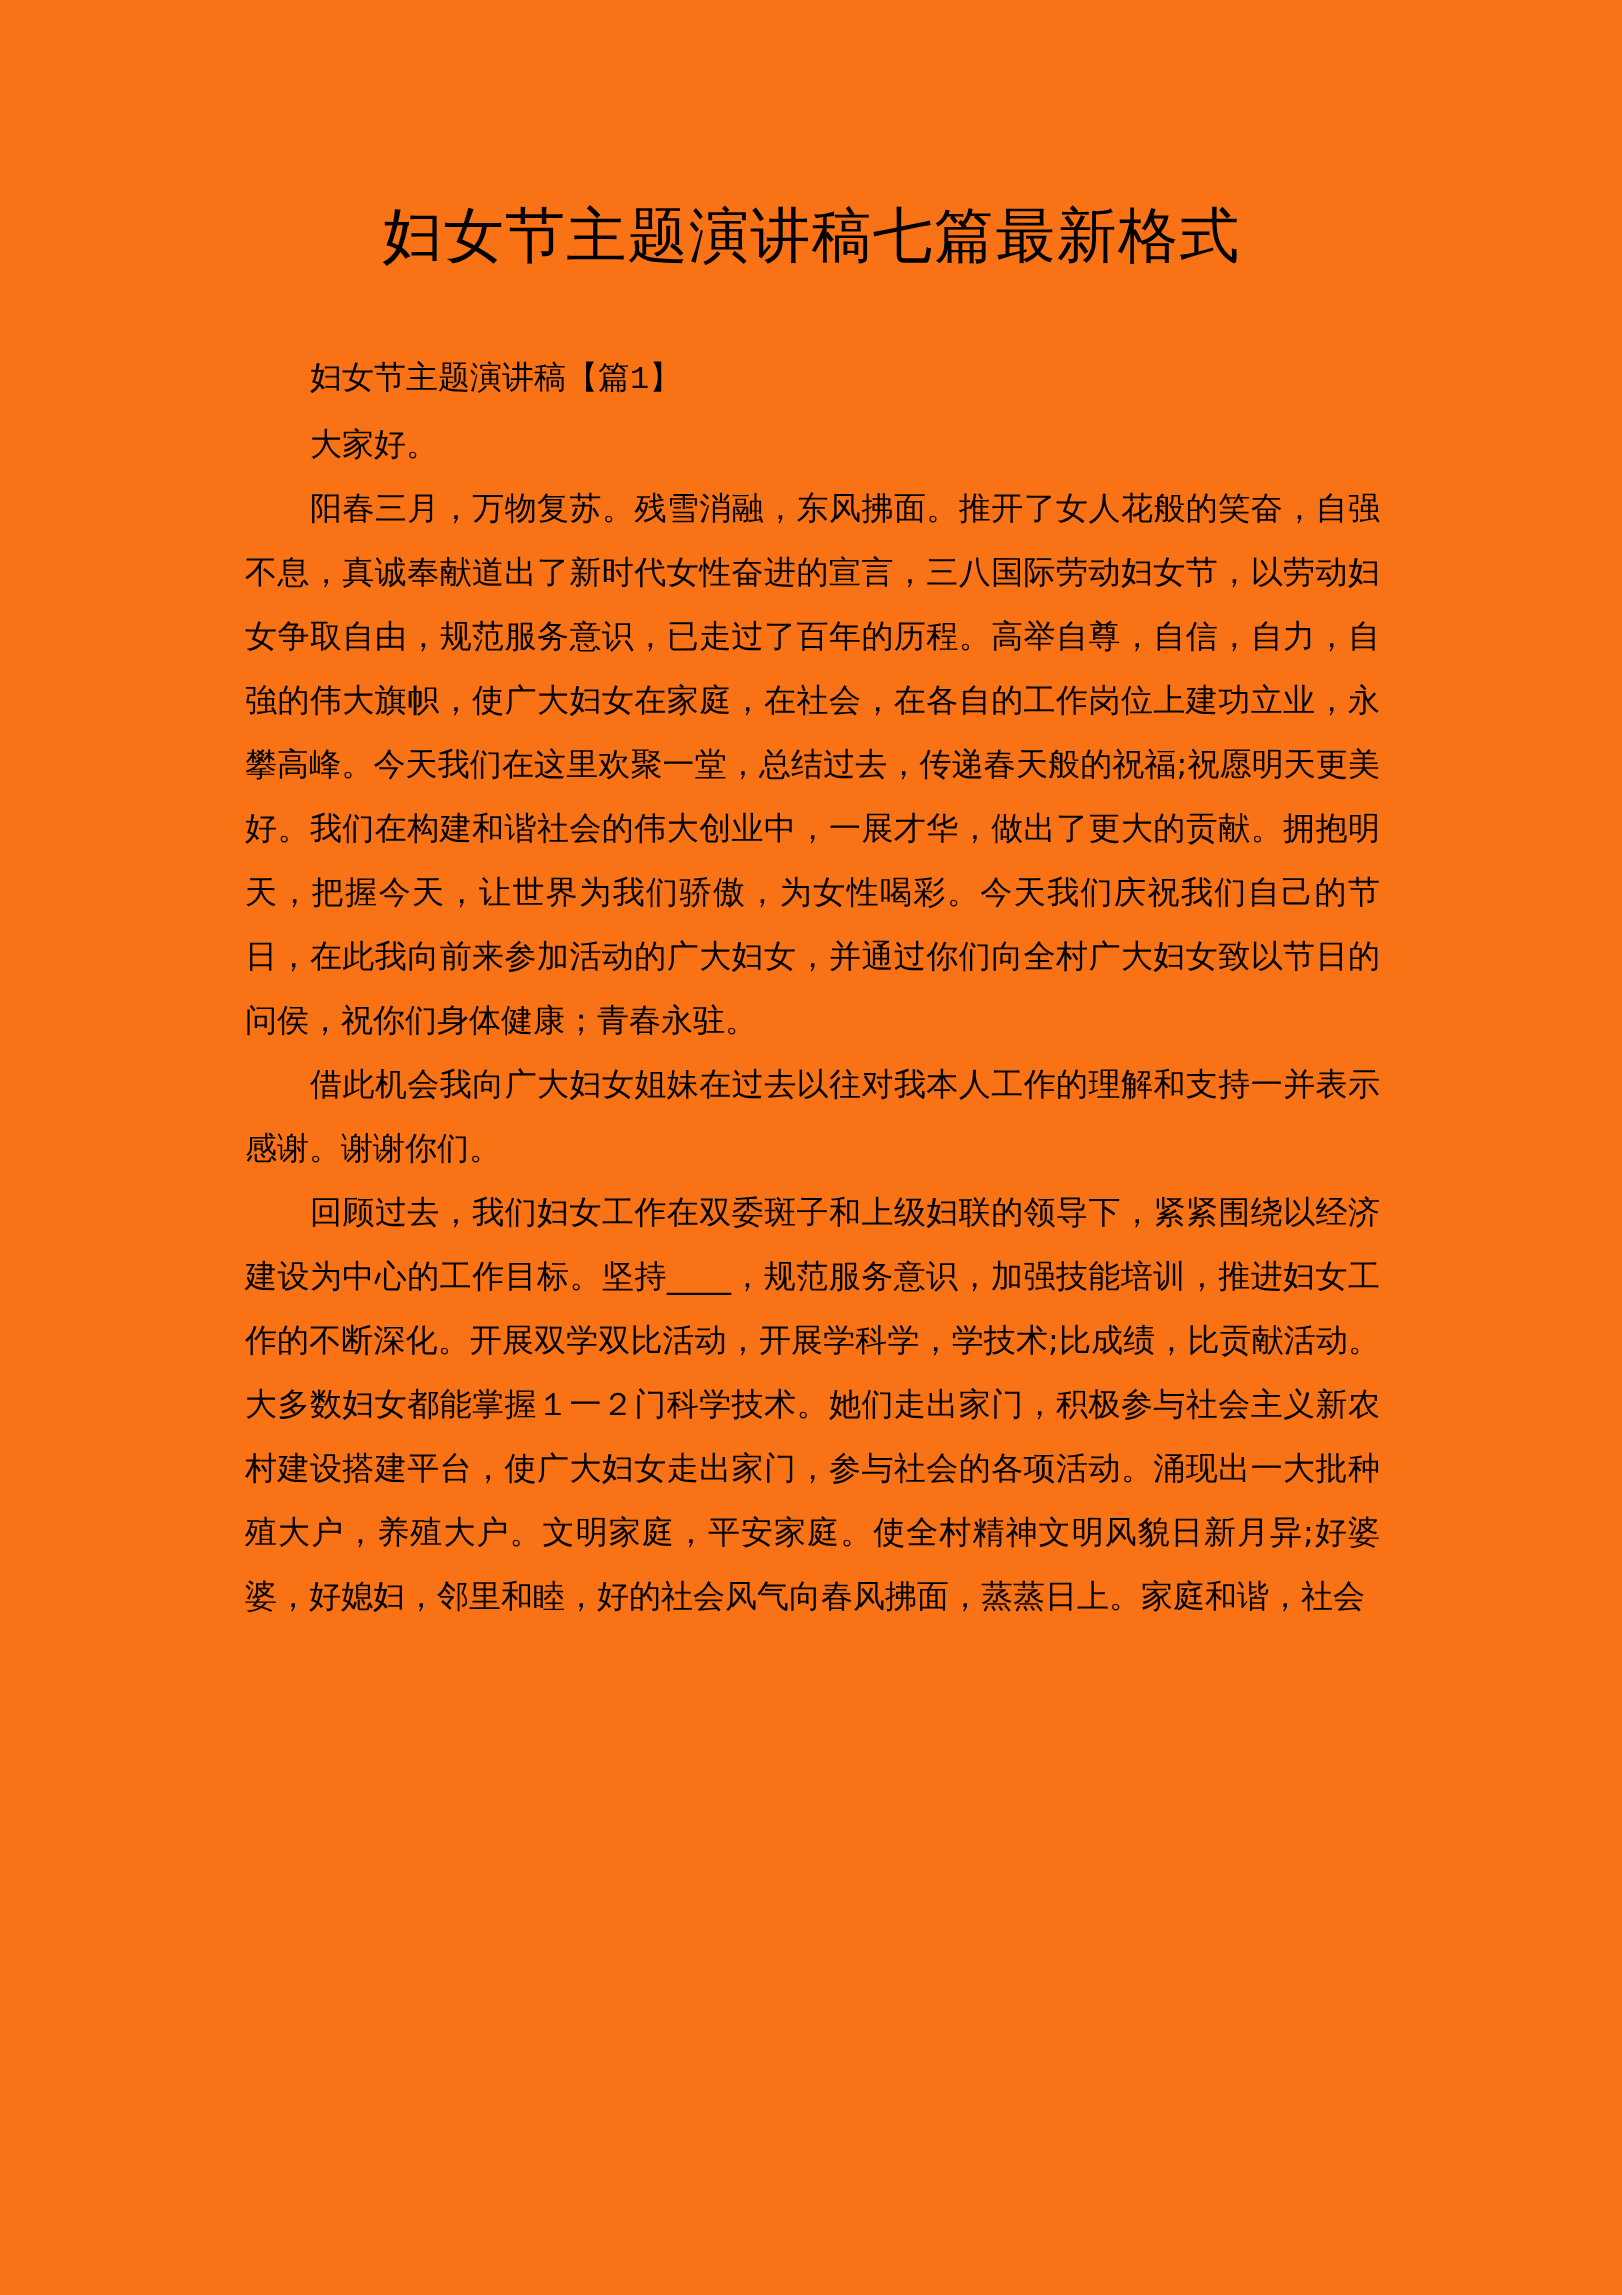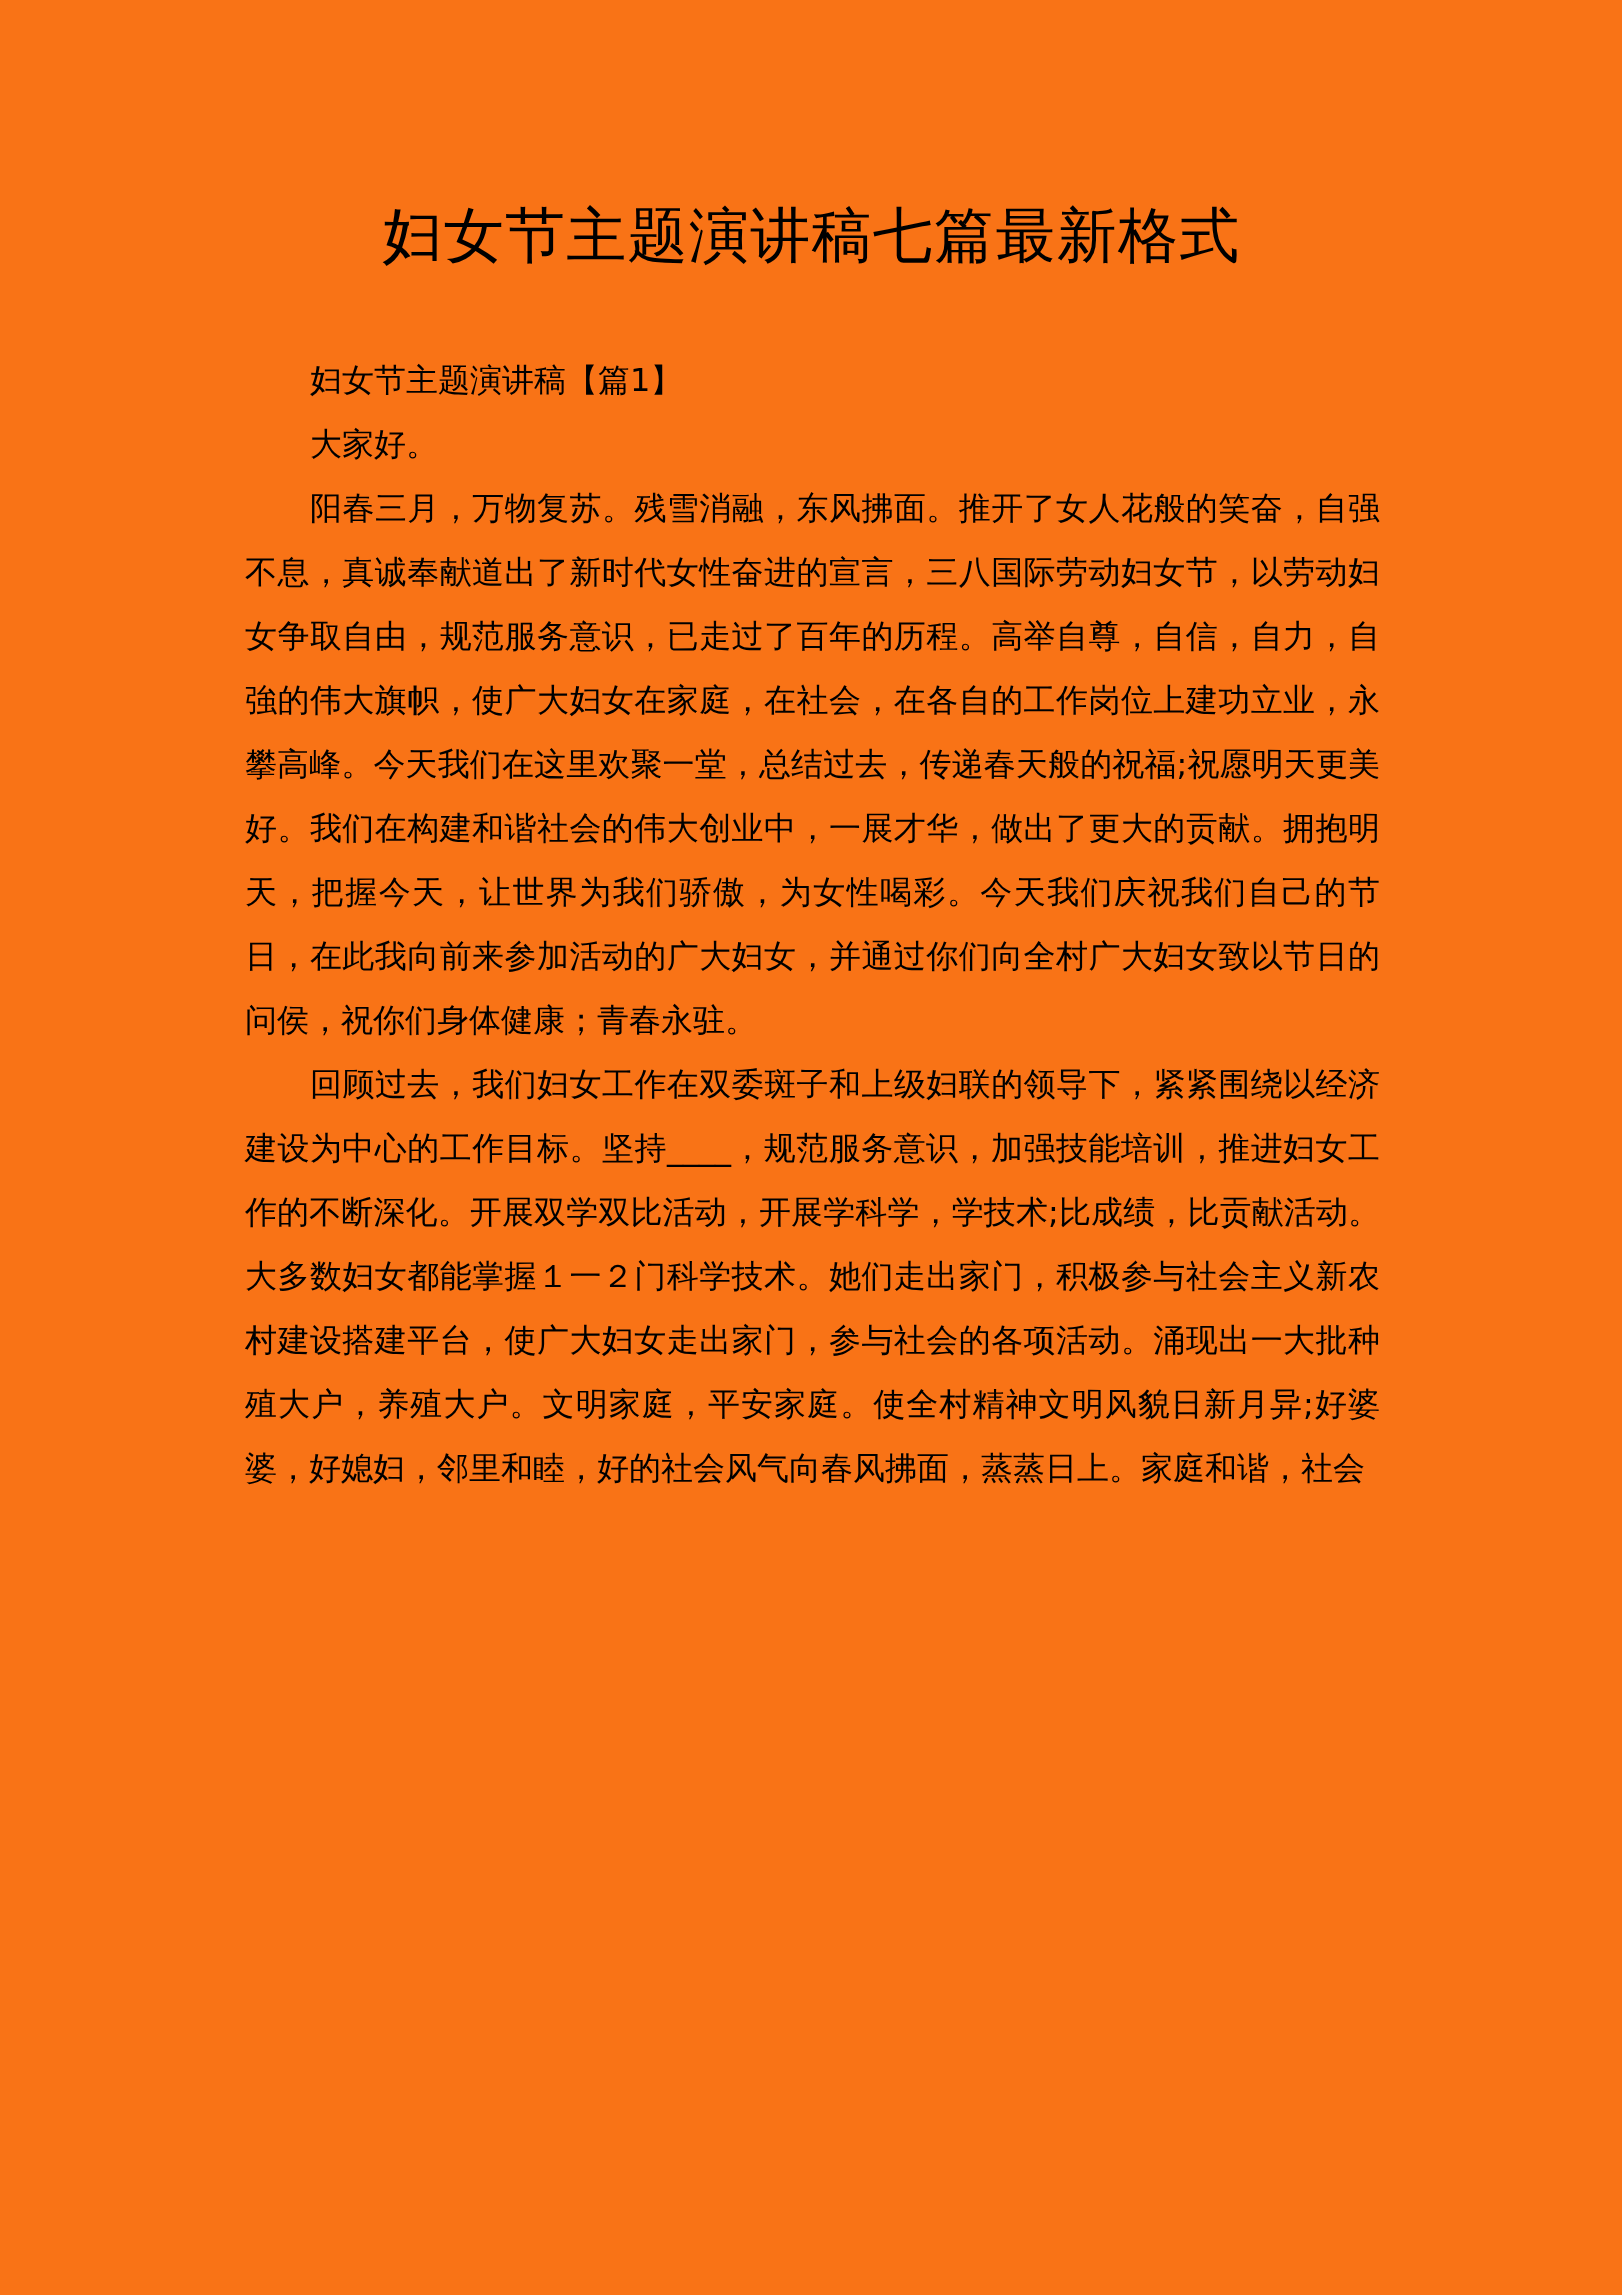--- a/index.html
+++ b/index.html
@@ -2,27 +2,28 @@
 <html style="font-size:10.5px"><head>
 <meta charset="utf-8">
 <style>
   html, body { margin: 0; padding: 0; background: #ffffff; }
   body { width: 1623px; height: 2295px; position: relative; overflow: hidden; color: #000; font-family: "DejaVu Serif", "Liberation Serif", serif; }
   .page { position: absolute; left: 0; top: 0; width: 1623px; height: 2295px; background: #f97316; }
   .title { position: absolute; top: 196px; left: 0; width: 1623px; text-align: center; font-size: 60px; line-height: 79px; letter-spacing: 1.3px; font-family: "DejaVu Sans", "Liberation Sans", sans-serif; }
   .body { position: absolute; top: 348px; left: 245px; width: 1135px; font-size: 32px; line-height: 64px; text-align: justify; font-family: "DejaVu Sans", "Liberation Sans", sans-serif; }
   .body p { margin: 0; }
   .body p.indent { text-indent: 65px; }
-  .body p.heading { text-indent: 65px; }
+  .body p.heading { text-indent: 65px; font-family: Liberation Mono, monospace; }
 </style>
 </head>
 <body>
 
 <div class="page">
   <div class="title">妇女节主题演讲稿七篇最新格式</div>
   <div class="body">
     <p class="heading">妇女节主题演讲稿【篇1】</p>
     <p class="indent">大家好。</p>
     <p class="indent">阳春三月，万物复苏。残雪消融，东风拂面。推开了女人花般的笑奋，自强不息，真诚奉献道出了新时代女性奋进的宣言，三八国际劳动妇女节，以劳动妇女争取自由，规范服务意识，已走过了百年的历程。高举自尊，自信，自力，自強的伟大旗帜，使广大妇女在家庭，在社会，在各自的工作岗位上建功立业，永攀高峰。今天我们在这里欢聚一堂，总结过去，传递春天般的祝福;祝愿明天更美好。我们在构建和谐社会的伟大创业中，一展才华，做出了更大的贡献。拥抱明天，把握今天，让世界为我们骄傲，为女性喝彩。今天我们庆祝我们自己的节日，在此我向前来参加活动的广大妇女，并通过你们向全村广大妇女致以节日的问侯，祝你们身体健康；青春永驻。</p>
+    <p class="indent">借此机会我向广大妇女姐妹在过去以往对我本人工作的理解和支持一并表示感谢。谢谢你们。</p>
     <p class="indent">回顾过去，我们妇女工作在双委斑子和上级妇联的领导下，紧紧围绕以经济建设为中心的工作目标。坚持____，规范服务意识，加强技能培训，推进妇女工作的不断深化。开展双学双比活动，开展学科学，学技术;比成绩，比贡献活动。大多数妇女都能掌握１一２门科学技术。她们走出家门，积极参与社会主义新农村建设搭建平台，使广大妇女走出家门，参与社会的各项活动。涌现出一大批种殖大户，养殖大户。文明家庭，平安家庭。使全村精神文明风貌日新月异;好婆婆，好媳妇，邻里和睦，好的社会风气向春风拂面，蒸蒸日上。家庭和谐，社会</p>
   </div>
 </div>
 
 
 </body></html>

